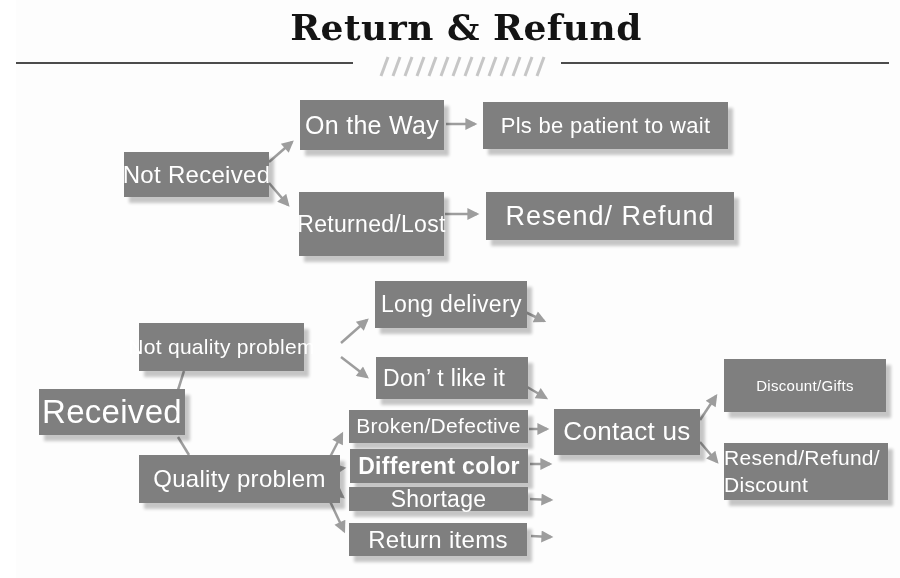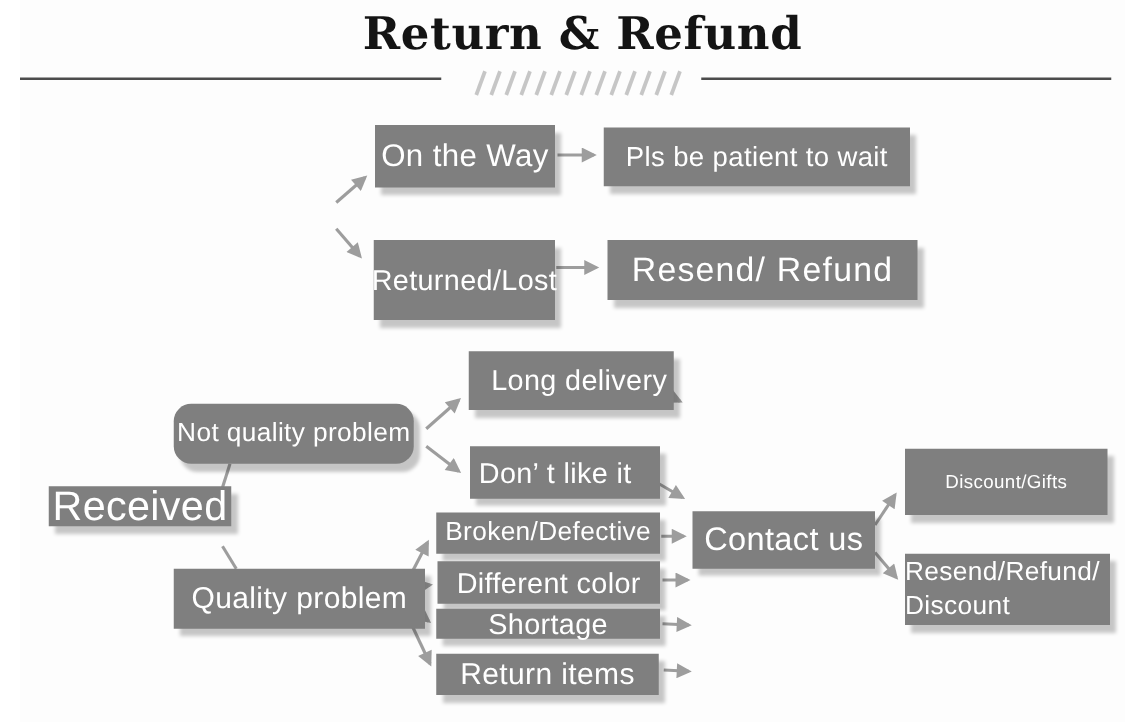--- a/index.html
+++ b/index.html
@@ -26,27 +26,27 @@
     white-space:nowrap;line-height:1.05;letter-spacing:.3px;
   }
   .node.align-left{justify-content:flex-start;}
   .node .stack{display:block;white-space:nowrap;}
   
   #n-not-received   {left:108px;top:152px;width:145px;height:45px;font-size:24px;}
   #n-on-the-way     {left:284px;top:100px;width:144px;height:50px;font-size:25px;}
   #n-pls-wait       {left:467px;top:102px;width:245px;height:47px;font-size:22px;}
   #n-returned-lost  {left:283px;top:192px;width:145px;height:64px;font-size:23px;}
   #n-resend-refund  {left:470px;top:192px;width:248px;height:48px;font-size:27px;letter-spacing:1px;}
-  #n-received       {left:23px; top:389px;width:146px;height:32px;font-size:33px;}
-  #n-not-quality    {left:123px;top:323px;width:192px;height:48px;font-size:21px;border-radius:14px;}
-  #n-long-delivery  {left:359px;top:281px;width:146px;height:47px;font-size:23px;padding-left:18px;}
+  #n-received       {left:23px; top:389px;width:146px;height:46px;font-size:33px;}
+  #n-not-quality    {left:123px;top:323px;width:165px;height:48px;font-size:21px;}
+  #n-long-delivery  {left:359px;top:281px;width:146px;height:47px;font-size:23px;padding-left:6px;}
   #n-dont-like      {left:360px;top:357px;width:145px;height:42px;font-size:23px;padding-left:7px;}
   #n-quality        {left:123px;top:455px;width:201px;height:48px;font-size:24px;}
   #n-broken         {left:333px;top:410px;width:179px;height:33px;font-size:21px;}
-  #n-diff-color     {left:334px;top:449px;width:178px;height:34px;font-size:23px;}
+  #n-diff-color     {left:334px;top:449px;width:178px;height:34px;font-size:23px;font-weight:bold;}
   #n-shortage       {left:333px;top:487px;width:179px;height:24px;font-size:23px;}
   #n-wrong-items    {left:333px;top:523px;width:178px;height:33px;font-size:24px;}
   #n-contact-us     {left:538px;top:409px;width:146px;height:46px;font-size:26px;}
   #n-discount-gifts {left:708px;top:359px;width:162px;height:53px;font-size:15px;}
   #n-rrd            {left:708px;top:443px;width:164px;height:57px;font-size:21px;line-height:1.25;}
   svg.layer{position:absolute;left:0;top:0;pointer-events:none;}
 </style>
 </head>
 <body>
 
@@ -102,20 +102,21 @@
       <line x1="513" y1="429" x2="531" y2="429" marker-end="url(#ah)"></line>
       <line x1="514" y1="464" x2="534" y2="464" marker-end="url(#ah)"></line>
       <line x1="514" y1="499" x2="535" y2="500" marker-end="url(#ah)"></line>
       <line x1="515" y1="536" x2="535" y2="537" marker-end="url(#ah)"></line>
 
       <line x1="684" y1="420" x2="700" y2="396" marker-end="url(#ah)"></line>
       <line x1="684" y1="442" x2="701" y2="462" marker-end="url(#ah)"></line>
     </g>
   </svg>
 
+  <div class="node" id="n-not-received">Not Received</div>
   <div class="node" id="n-on-the-way">On the Way</div>
   <div class="node" id="n-pls-wait">Pls be patient to wait</div>
   <div class="node" id="n-returned-lost">Returned/Lost</div>
   <div class="node" id="n-resend-refund">Resend/ Refund</div>
 
   <div class="node" id="n-received">Received</div>
   <div class="node" id="n-not-quality">Not quality problem</div>
   <div class="node align-left" id="n-long-delivery">Long delivery</div>
   <div class="node align-left" id="n-dont-like">Don’ t like it</div>
   <div class="node" id="n-quality">Quality problem</div>

